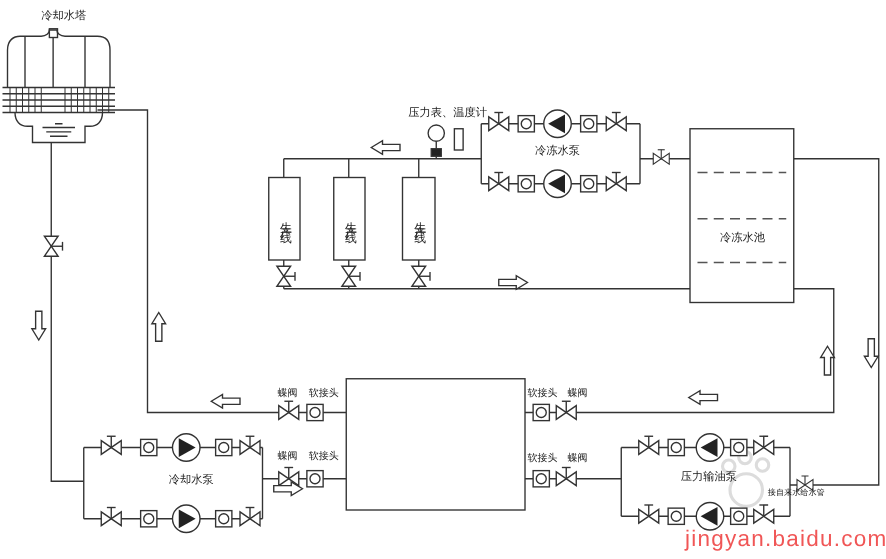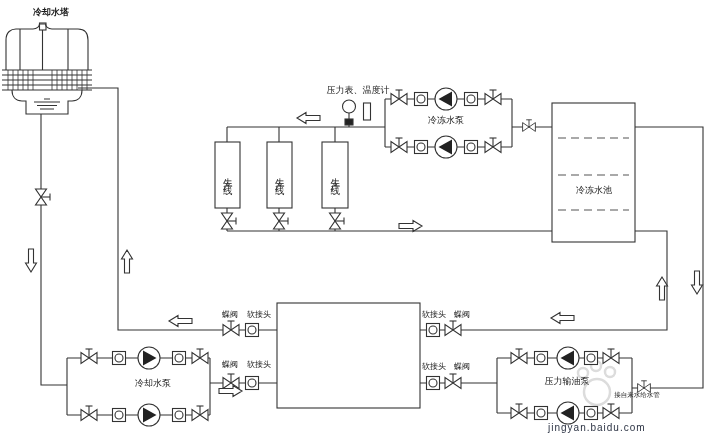--- a/index.html
+++ b/index.html
@@ -5,21 +5,21 @@
   html,body{margin:0;padding:0;background:#fff;}
   #stage{position:relative;width:709px;height:447px;background:#ffffff;overflow:hidden;
          font-family:"Liberation Sans",sans-serif;color:#1a1a1a;}
   svg{position:absolute;left:0;top:0;}
   .lbl{position:absolute;text-align:center;line-height:1.1;white-space:nowrap;}
   .s9{font-size:9px;} .s8{font-size:8px;} .s7{font-size:6.5px;}
   .prod{writing-mode:vertical-rl;text-orientation:upright;letter-spacing:4px;
         font-size:9.5px;white-space:normal;display:flex;align-items:center;justify-content:center;}
   .chiller-t{font-size:17px;letter-spacing:2px;}
   .wm-brand{font-size:30px;font-weight:bold;font-style:italic;color:#d2d2d2;opacity:.8;letter-spacing:1px;}
-  .wm-url{font-size:10px;color:#0f172a;opacity:.9;letter-spacing:1px;}
+  .wm-url{font-size:18px;color:#ef4444;opacity:.9;letter-spacing:1px;}
   .stroke{stroke:#333;stroke-width:1.1;fill:none;}
   .sym{stroke:#333;stroke-width:1.1;fill:#fff;}
   .fillb{fill:#222;stroke:none;}
   .dash{stroke:#555;stroke-width:1.2;fill:none;stroke-dasharray:8 5;}
   .wmk{stroke:#dcdcdc;stroke-width:2.5;fill:none;}
 </style>
 </head>
 <body>
 
 <div id="stage">
@@ -157,21 +157,21 @@
     <use href="#arrowL" transform="translate(31,272) rotate(-90)"></use>
     <use href="#arrowL" transform="translate(127,250) rotate(90)"></use>
     <use href="#arrowL" transform="translate(242,391) rotate(180)"></use>
     <use href="#arrowL" transform="translate(169,321)"></use>
     <use href="#arrowL" transform="translate(551,318)"></use>
     <use href="#arrowL" transform="translate(662,277) rotate(90)"></use>
     <use href="#arrowL" transform="translate(697,294) rotate(-90)"></use>
   </g>
 </svg>
 
-<div class="lbl s9" style="left:18px;top:8px;width:66px;font-weight:bold;">冷却水塔</div>
+<div class="lbl s9" style="left:18px;top:8px;width:66px;">冷却水塔</div>
 <div class="lbl s9" style="left:316px;top:86px;width:84px;">压力表、温度计</div>
 
 <div class="lbl prod" style="left:215px;top:145px;width:25px;height:61px;">生产线</div>
 <div class="lbl prod" style="left:267px;top:145px;width:25px;height:61px;">生产线</div>
 <div class="lbl prod" style="left:322px;top:145px;width:26px;height:61px;">生产线</div>
 
 <div class="lbl s9" style="left:403px;top:116px;width:86px;">冷冻水泵</div>
 <div class="lbl s9" style="left:558px;top:186px;width:72px;">冷冻水池</div>
 <div class="lbl s9" style="left:124px;top:379px;width:58px;">冷却水泵</div>
 <div class="lbl s9" style="left:538px;top:377px;width:58px;">压力输油泵</div>

